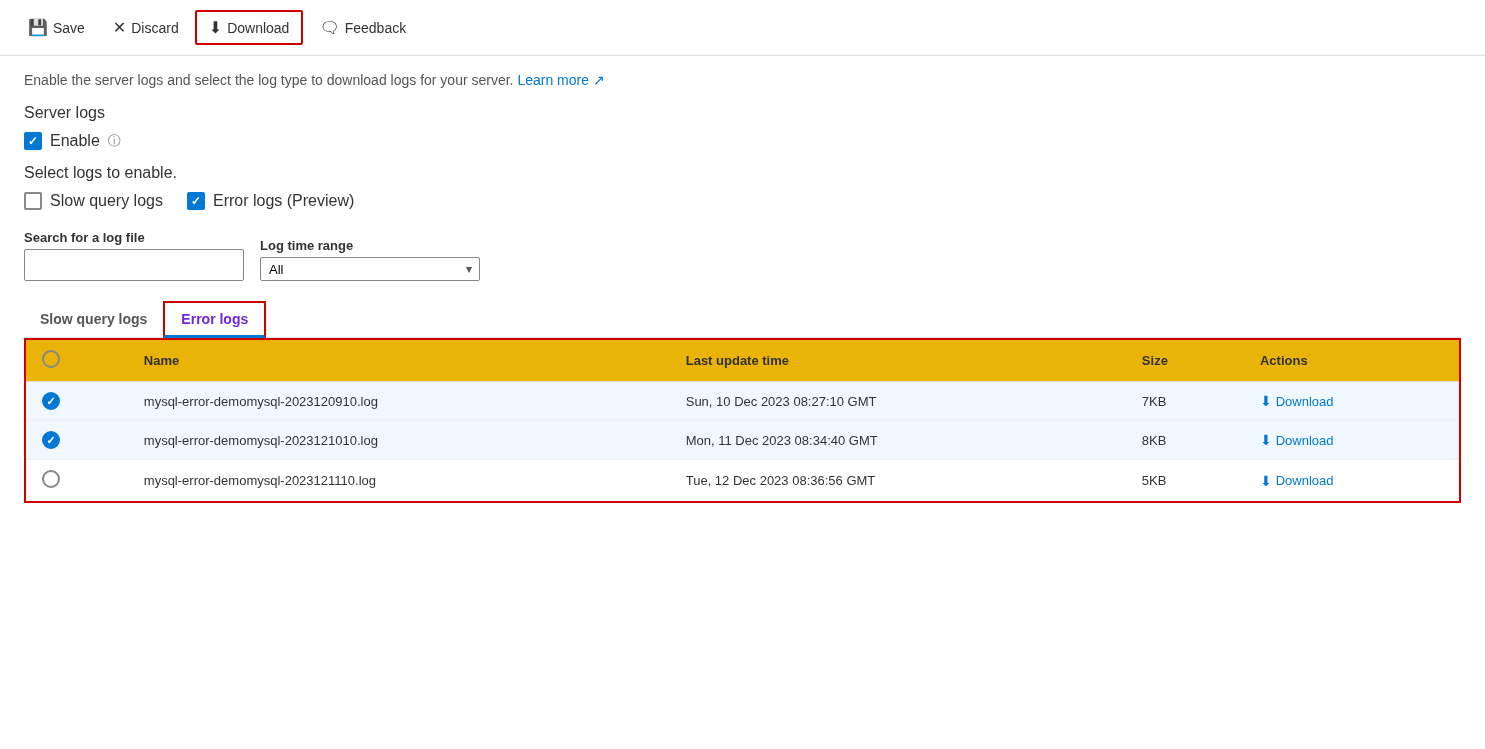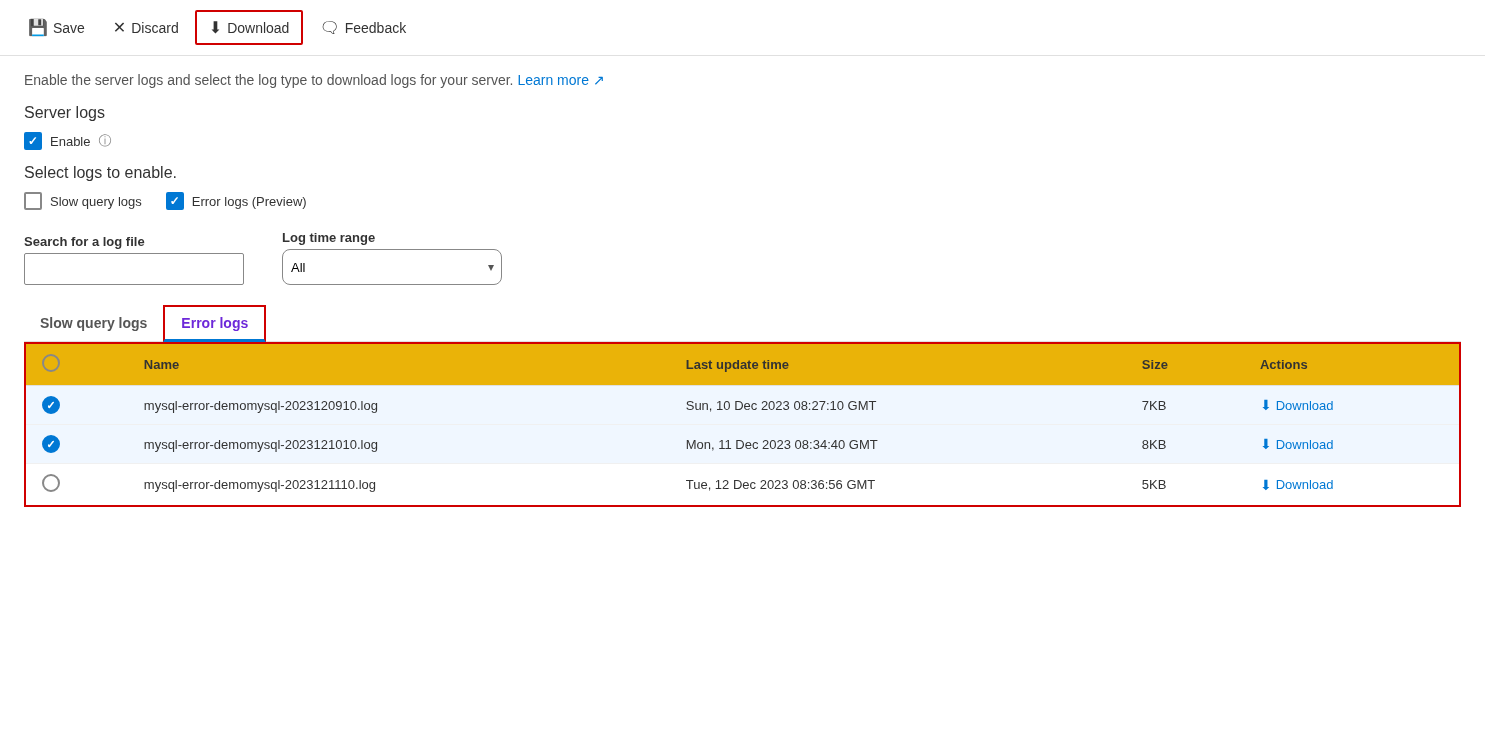--- a/index.html
+++ b/index.html
@@ -72,21 +72,21 @@
     .checkbox-custom.unchecked {
       background: #fff;
       border-color: #888;
     }
     .checkbox-custom .checkmark {
       color: #fff;
       font-size: 12px;
       font-weight: bold;
     }
     .checkbox-label {
-      font-size: 13px;
+      font-size: 16px;
     }
     .info-icon {
       color: #888;
       font-size: 13px;
       cursor: pointer;
     }
 
     .log-types-row {
       display: flex;
       align-items: center;
@@ -96,21 +96,21 @@
     .log-type-item {
       display: flex;
       align-items: center;
       gap: 8px;
       font-size: 13px;
     }
 
     .search-filter-row {
       display: flex;
       align-items: flex-end;
-      gap: 38px;
+      gap: 16px;
       margin-bottom: 20px;
     }
     .field-group {
       display: flex;
       flex-direction: column;
       gap: 4px;
     }
     .field-label {
       font-size: 13px;
       font-weight: 600;
@@ -120,23 +120,23 @@
       width: 220px;
       height: 32px;
       border: 1px solid #888;
       border-radius: 2px;
       padding: 0 8px;
       font-size: 13px;
       outline: none;
     }
     .select-dropdown {
       width: 220px;
-      height: 36px;
+      height: 24px;
       border: 1px solid #888;
-      border-radius: 8px;
+      border-radius: 2px;
       padding: 0 8px;
       font-size: 13px;
       background: #fff;
       cursor: pointer;
       appearance: none;
       -webkit-appearance: none;
       padding-right: 28px;
     }
     .select-wrapper {
       position: relative;

